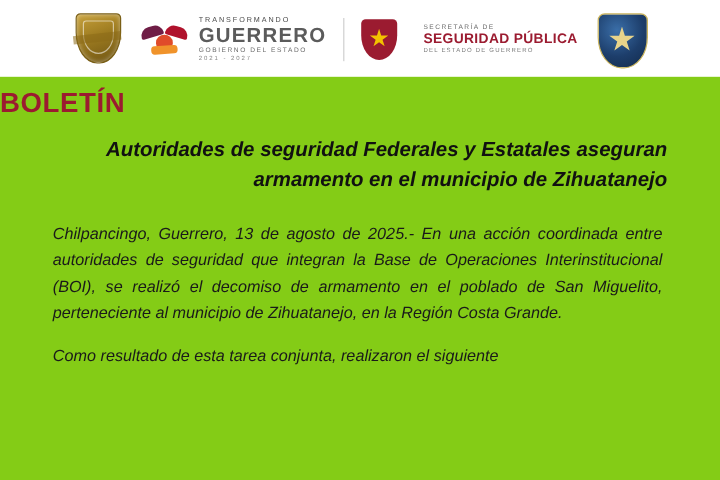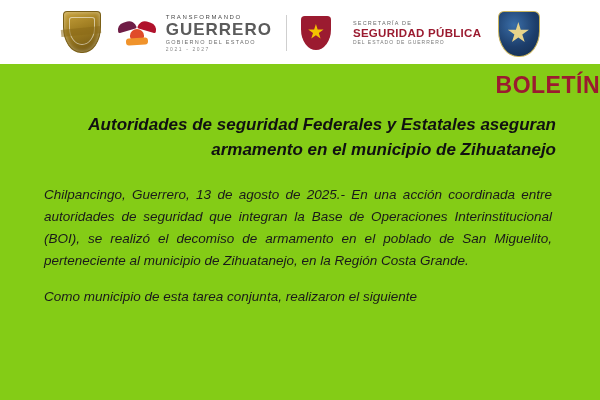--- a/index.html
+++ b/index.html
@@ -208,21 +208,21 @@
   .badge .star {
     position: absolute;
     left: 12px; top: 13px;
     width: 22px; height: 22px;
     background: #e8d48a;
     clip-path: polygon(50% 0%, 61% 35%, 98% 35%, 68% 57%, 79% 91%, 50% 70%, 21% 91%, 32% 57%, 2% 35%, 39% 35%);
   }
 
   
   .boletin {
-    text-align: right;
+    text-align: left;
     color: #9b1b30;
     font-size: 23px;
     font-weight: bold;
     letter-spacing: .5px;
     margin-top: 8px;
   }
   .headline {
     text-align: right;
     color: #111111;
     font-size: 17px;
@@ -294,16 +294,16 @@
     </div>
 
   </div>
 
   <div class="boletin">BOLETÍN</div>
 
   <div class="headline">Autoridades de seguridad Federales y Estatales aseguran armamento en el municipio de Zihuatanejo</div>
 
   <div class="body">
     <p>Chilpancingo, Guerrero, 13 de agosto de 2025.- En una acción coordinada entre autoridades de seguridad que integran la Base de Operaciones Interinstitucional (BOI), se realizó el decomiso de armamento en el poblado de San Miguelito, perteneciente al municipio de Zihuatanejo, en la Región Costa Grande.</p>
-    <p>Como municipio de esta tarea conjunta, realizaron el siguiente</p>
+    <p>Como resultado de esta tarea conjunta, realizaron el siguiente</p>
   </div>
 
 </div>
 
 </body></html>

